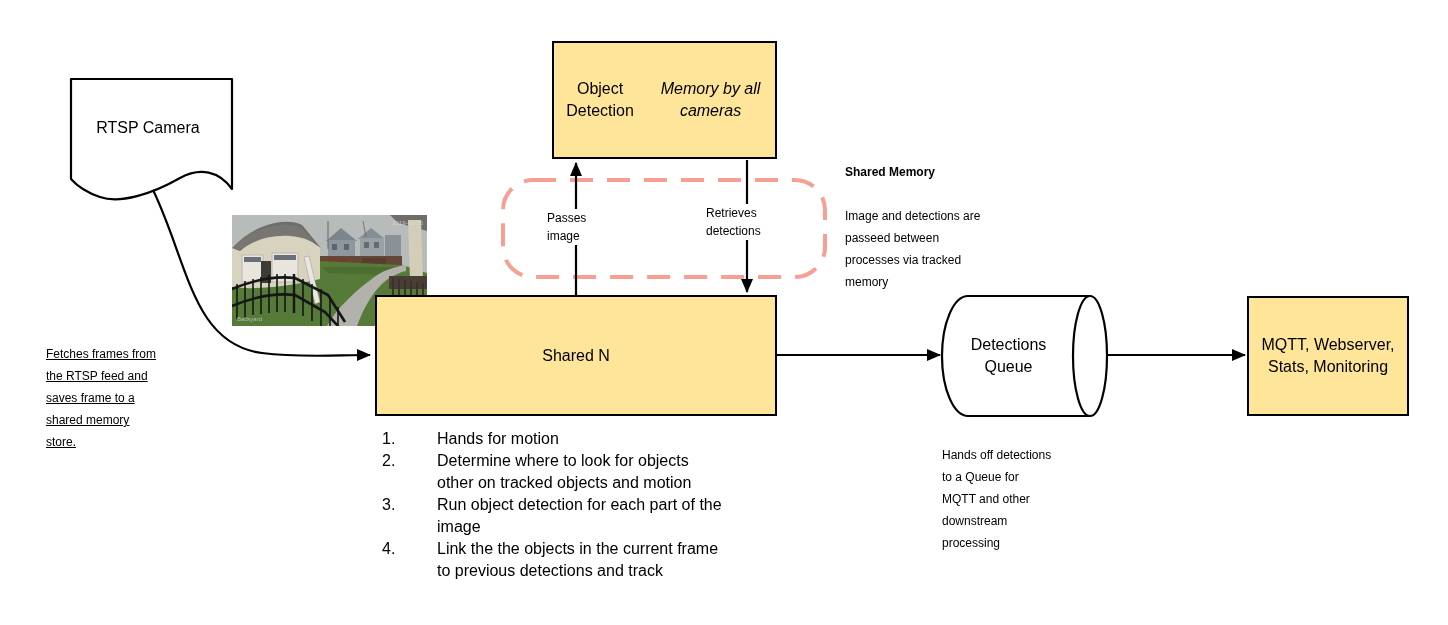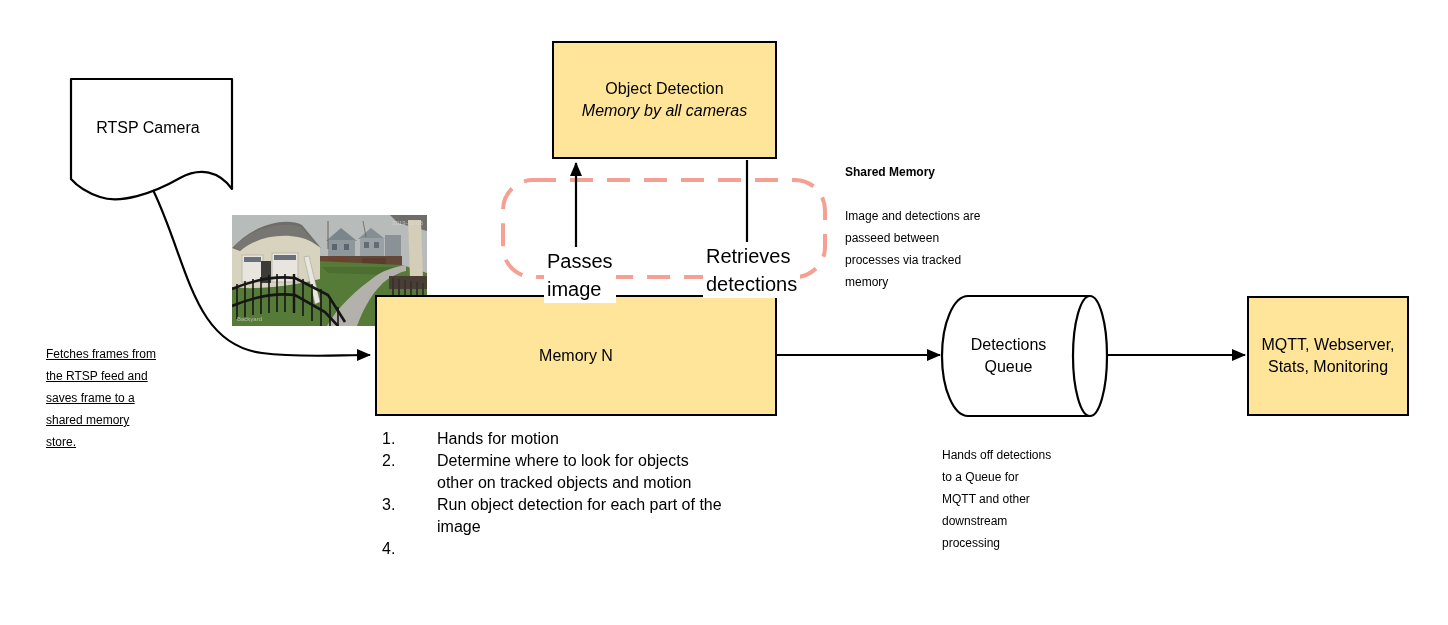--- a/index.html
+++ b/index.html
@@ -2,34 +2,34 @@
 <html><head>
 <meta charset="utf-8">
 <style>
   html,body{margin:0;padding:0;background:#ffffff;}
   #canvas{
     position:relative;width:1448px;height:625px;background:#ffffff;overflow:hidden;
     font-family:"Liberation Sans", sans-serif;color:#000;
   }
   #shapes{position:absolute;left:0;top:0;}
   .node{
-    position:absolute;display:flex;flex-direction:column;align-items:center;justify-content:center;
+    position:absolute;display:flex;align-items:center;justify-content:center;
     background:#FFE599;border:2px solid #000;box-sizing:border-box;
     font-size:16px;line-height:22px;text-align:center;
   }
   .plain-label{
     position:absolute;display:flex;flex-direction:column;align-items:center;justify-content:center;
     font-size:16px;line-height:22px;text-align:center;
   }
   .note{
     position:absolute;font-size:12px;line-height:22px;white-space:pre-line;
   }
   .edge-label{
-    position:absolute;background:#ffffff;font-size:20px;line-height:28px;
-    white-space:pre-line;padding:0 3px;margin-top:38px;
+    position:absolute;background:#ffffff;font-size:12px;line-height:18px;
+    white-space:pre-line;padding:0 3px;
   }
   .italic{font-style:italic;}
   .bold{font-weight:bold;}
   #steps{position:absolute;left:382px;top:428px;width:430px;font-size:16px;line-height:22px;}
   .step-row{display:flex;align-items:flex-start;}
   .step-num{width:55px;flex:0 0 55px;}
   .step-text{white-space:pre-line;}
   #snapshot{position:absolute;left:232px;top:215px;width:195px;height:111px;}
 </style>
 </head>
@@ -144,21 +144,21 @@
   <div class="plain-label" style="left:71px;top:79px;width:154px;height:97px;">
     <span>RTSP Camera</span>
   </div>
 
   <div class="node" style="left:552px;top:41px;width:225px;height:118px;">
     <div>Object Detection</div>
     <div class="italic">Memory by all cameras</div>
   </div>
 
   <div class="node" style="left:375px;top:295px;width:402px;height:121px;">
-    <div>Memory N</div>
+    <div>Shared N</div>
   </div>
 
   <div class="plain-label" style="left:943px;top:296px;width:131px;height:120px;white-space:pre-line;">
     <span style="white-space:pre-line;">Detections
 Queue</span>
   </div>
 
   <div class="node" style="left:1247px;top:296px;width:162px;height:120px;white-space:pre-line;">
     <span style="white-space:pre-line;">MQTT, Webserver,
 Stats, Monitoring</span>
@@ -200,16 +200,18 @@
       <span class="step-text">Determine where to look for objects
 other on tracked objects and motion</span>
     </div>
     <div class="step-row">
       <span class="step-num">3.</span>
       <span class="step-text">Run object detection for each part of the
 image</span>
     </div>
     <div class="step-row">
       <span class="step-num">4.</span>
+      <span class="step-text">Link the the objects in the current frame
+to previous detections and track</span>
     </div>
   </div>
 
 </div>
 
 </body></html>

